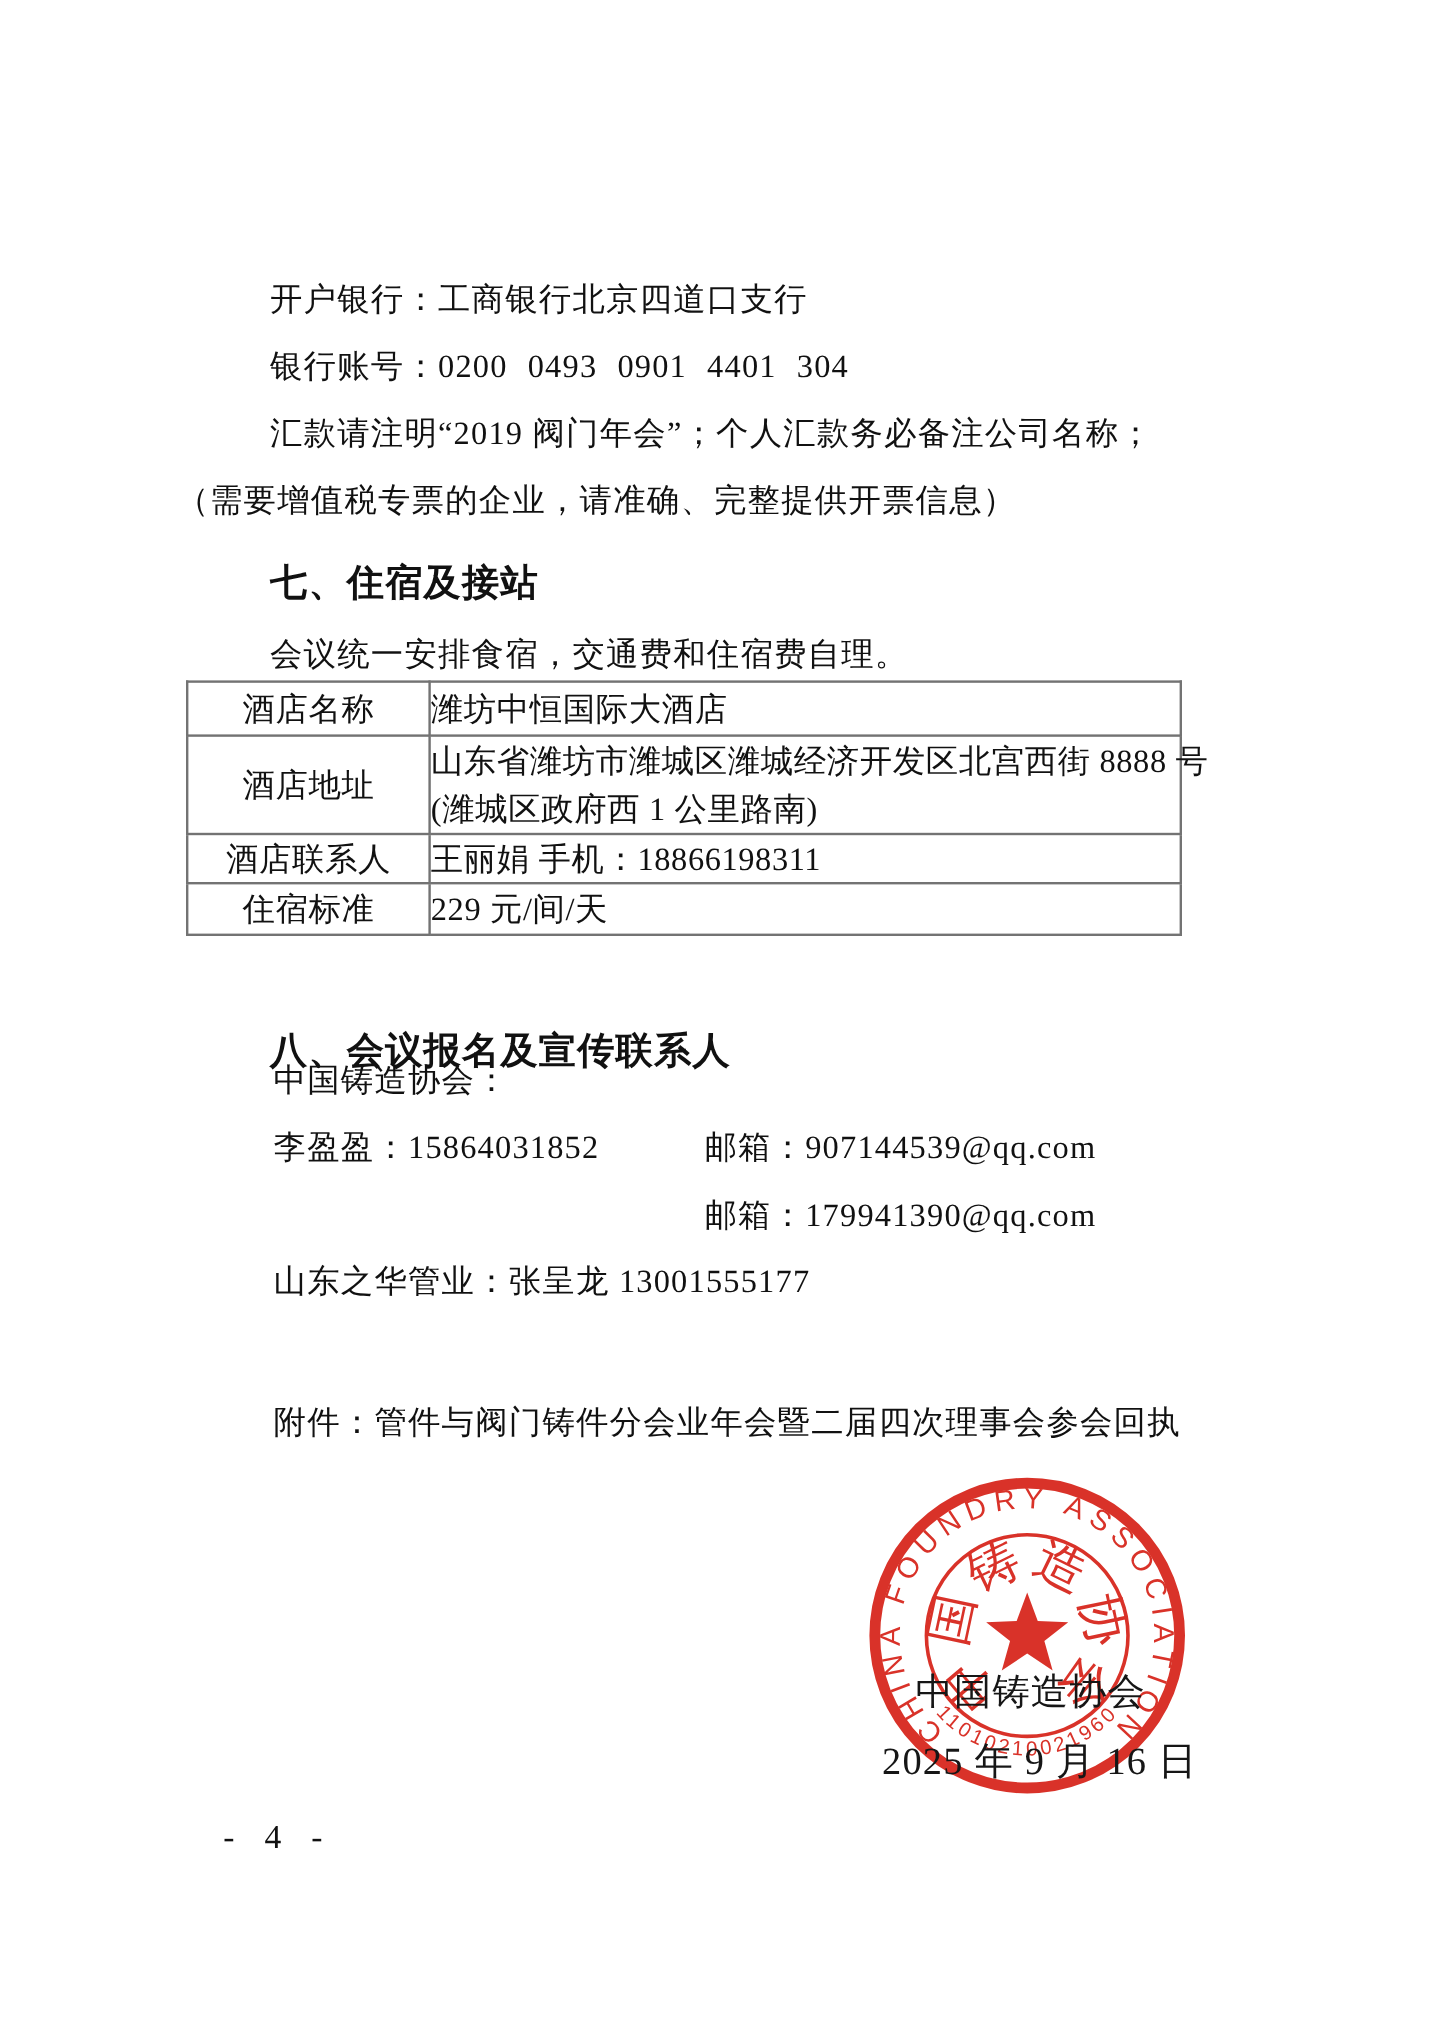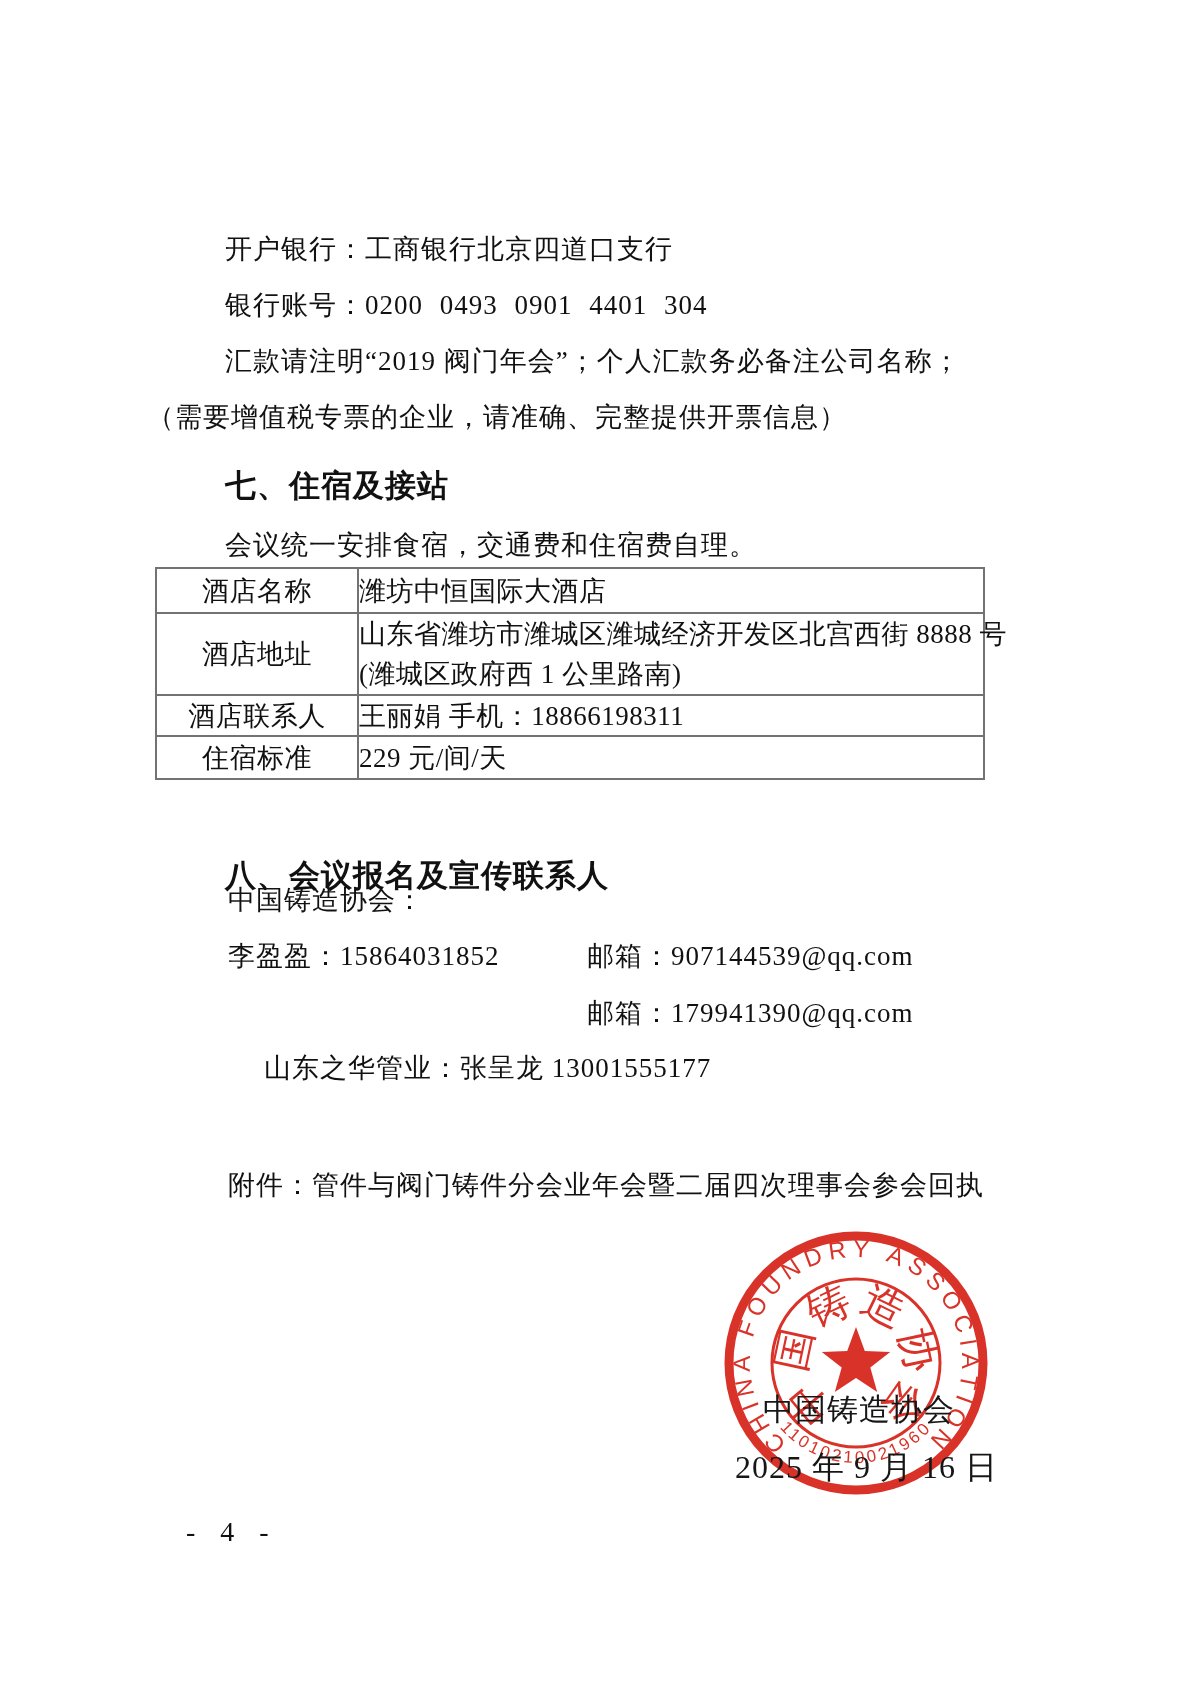--- a/index.html
+++ b/index.html
@@ -122,21 +122,21 @@
   <div class="abs heading" style="left:225px;top:827px;margin-top:28px;">八、会议报名及宣传联系人</div>
   <div class="abs body-line" style="left:228px;top:882px;">中国铸造协会：</div>
 
   <div class="contact-line body-line" style="left:228px;top:938px;">
     <span>李盈盈：15864031852</span>
     <span class="email">邮箱：907144539@qq.com</span>
   </div>
   <div class="contact-line body-line" style="left:228px;top:995px;">
     <span class="email">邮箱：179941390@qq.com</span>
   </div>
-  <div class="abs body-line" style="left:228px;top:1050px;margin-left:36px;">山东之华管业：张呈龙 13001555177</div>
+  <div class="abs body-line" style="left:228px;top:1050px;">山东之华管业：张呈龙 13001555177</div>
 
   <div class="abs body-line" style="left:228px;top:1167px;">附件：管件与阀门铸件分会业年会暨二届四次理事会参会回执</div>
 
   <div class="seal-wrap">
     <svg width="280" height="280" viewBox="0 0 280 280">
       <g fill="#d7281e" stroke="none">
         <circle cx="140" cy="140" r="127" fill="none" stroke="#d7281e" stroke-width="9"></circle>
         <circle cx="140" cy="140" r="84" fill="none" stroke="#d7281e" stroke-width="3"></circle>
         <defs>
           <path id="sealTopArc" d="M 87 231.8 A 106 106 0 1 1 193 231.8" fill="none"></path>

